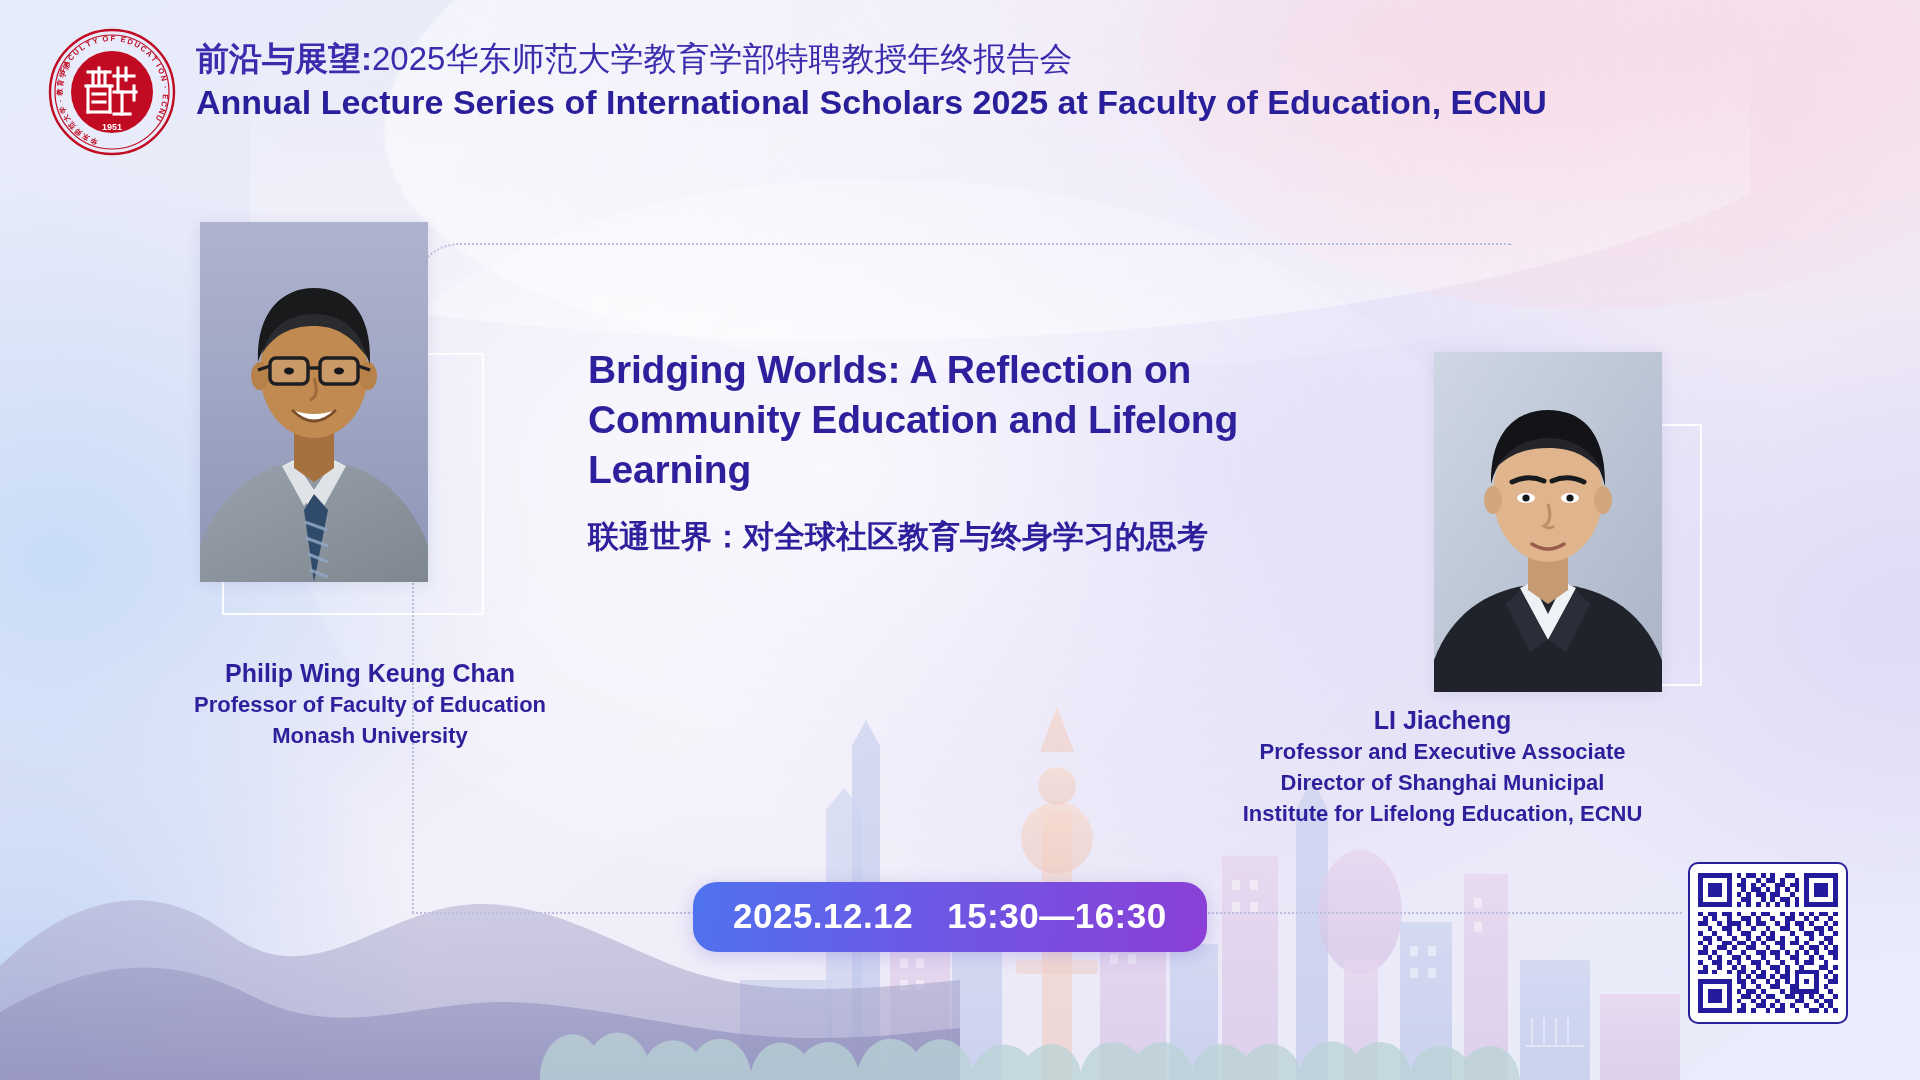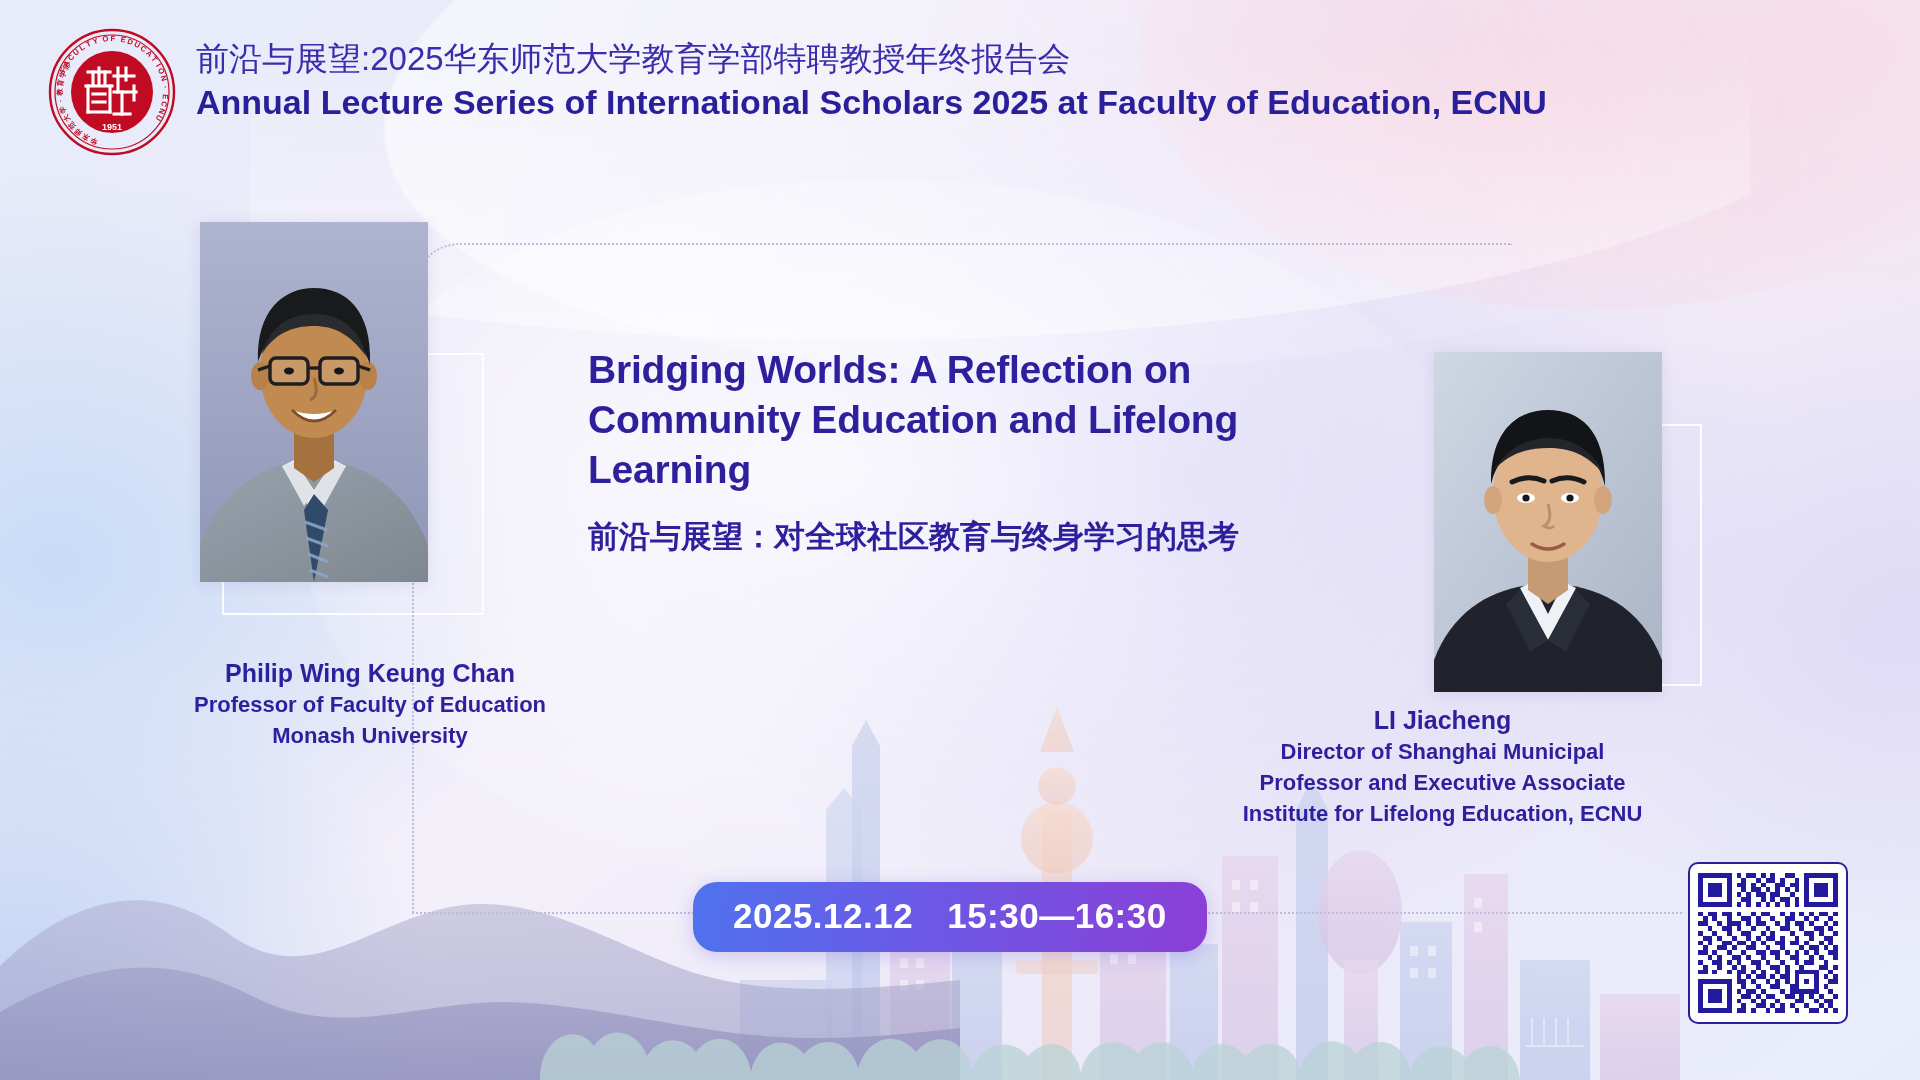--- a/index.html
+++ b/index.html
@@ -70,21 +70,21 @@
   }
 
   
   .header { position: absolute; left: 48px; top: 28px; display: flex; align-items: flex-start; }
   .logo { width: 128px; height: 128px; flex: 0 0 128px; }
   .header-text { margin-left: 20px; padding-top: 12px; }
   .hdr-line-cn {
     font-size: 33px; color: #3b2cae; letter-spacing: 0px; line-height: 1.18;
     white-space: nowrap;
   }
-  .hdr-line-cn b { font-weight: 400; }
+  .hdr-line-cn b { font-weight: 700; }
   .hdr-line-en1 {
     font-size: 27px; font-weight: 700; color: #2a1f9a; line-height: 1.45; white-space: nowrap;
   }
   .hdr-line-en2 {
     font-size: 34px; font-weight: 700; color: #2a1f9a; line-height: 1.4; white-space: nowrap;
   }
 
   
   .photo-frame { position: absolute; }
   .photo {
@@ -383,21 +383,21 @@
   </div>
 
   <div class="speaker speaker-left">
     <div class="speaker-name">Philip Wing Keung Chan</div>
     <div class="speaker-role">Professor of Faculty of Education</div>
     <div class="speaker-role">Monash University</div>
   </div>
 
   <div class="lecture">
     <div class="lecture-title">Bridging Worlds: A Reflection on Community Education and Lifelong Learning</div>
-    <div class="lecture-subtitle">前沿与展望：对全球社区教育与终身学习的思考</div>
+    <div class="lecture-subtitle">联通世界：对全球社区教育与终身学习的思考</div>
   </div>
 
   <div class="frame-deco photo-frame frame-right" style="border:2px solid rgba(255,255,255,0.92);"></div>
   <div class="photo photo-right">
     <svg viewBox="0 0 228 340" width="228" height="340">
       <defs>
         <linearGradient id="bgR" x1="0" y1="0" x2="1" y2="1">
           <stop offset="0%" stop-color="#cfd7e4"></stop>
             <stop offset="100%" stop-color="#aab4c6"></stop>
         </linearGradient>
@@ -428,22 +428,22 @@
       <circle cx="136" cy="146" r="3.6" fill="#16171a"></circle>
 
       <path d="M114 152 q5 18 -4 22 q6 4 10 0" stroke="#bb8f67" stroke-width="3" fill="none"></path>
 
       <path d="M98 192 q16 10 32 0" stroke="#9a5c4a" stroke-width="3.4" fill="none" stroke-linecap="round"></path>
     </svg>
   </div>
 
   <div class="speaker speaker-right">
     <div class="speaker-name">LI Jiacheng</div>
+    <div class="speaker-role">Professor and Executive Associate</div>
     <div class="speaker-role">Director of Shanghai Municipal</div>
-    <div class="speaker-role">Professor and Executive Associate</div>
     <div class="speaker-role">Institute for Lifelong Education, ECNU</div>
   </div>
 
   <div class="date-badge">
     <span>2025.12.12</span>
     <span>15:30—16:30</span>
   </div>
 
   <div class="qr-wrap">
     <svg viewBox="0 0 29 29" shape-rendering="crispEdges">

